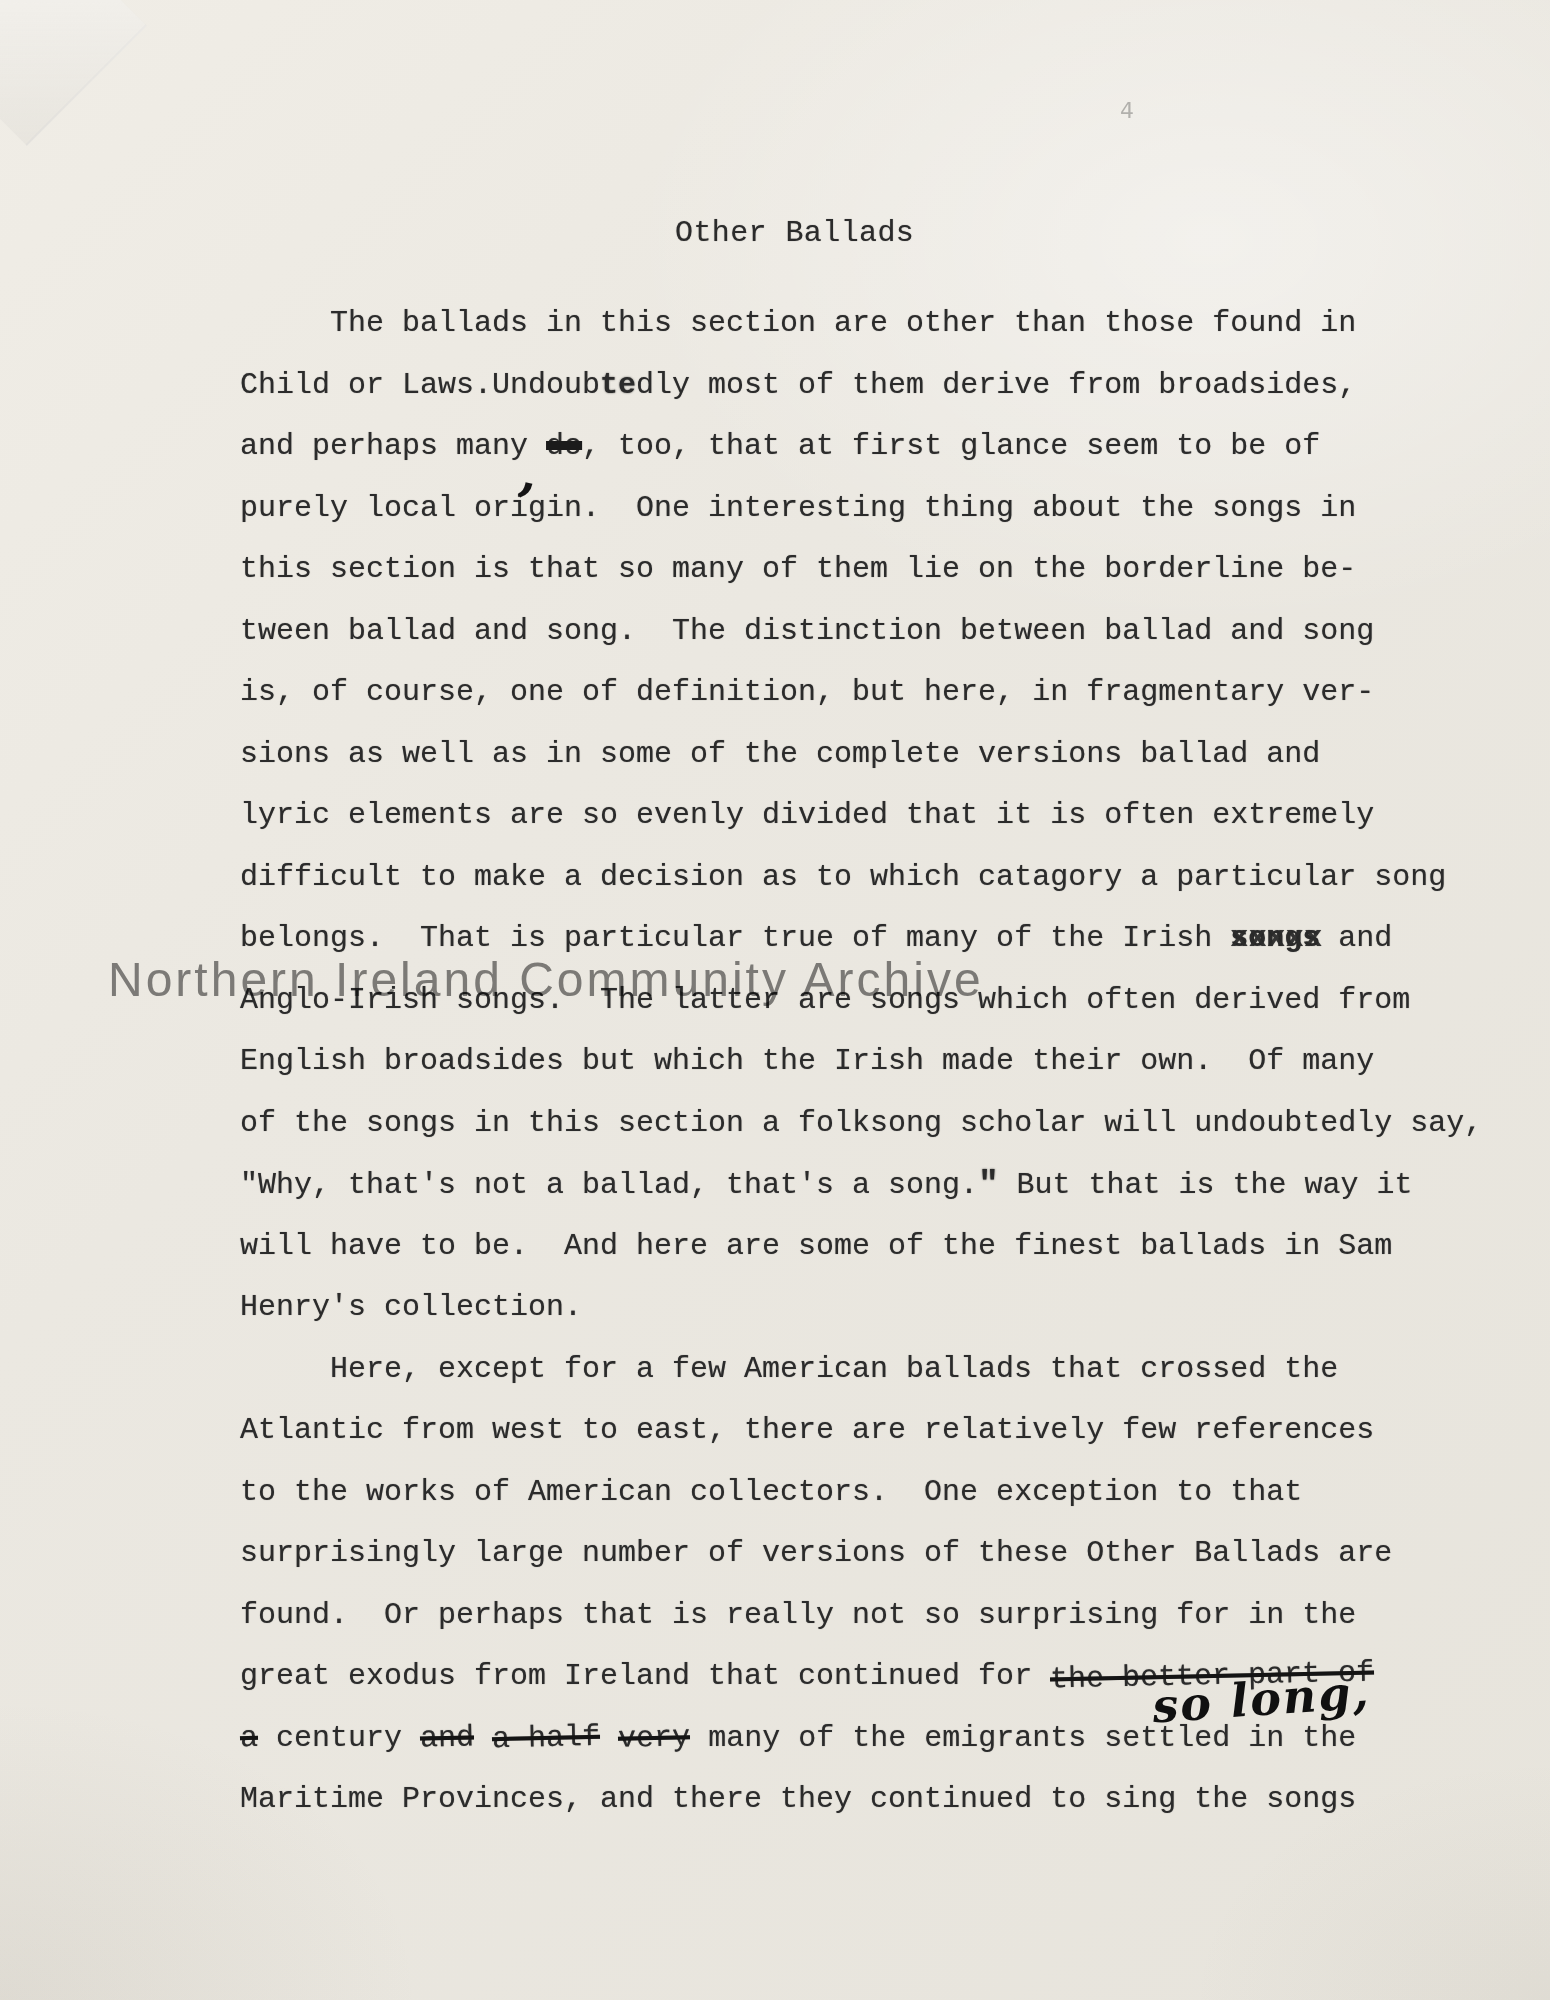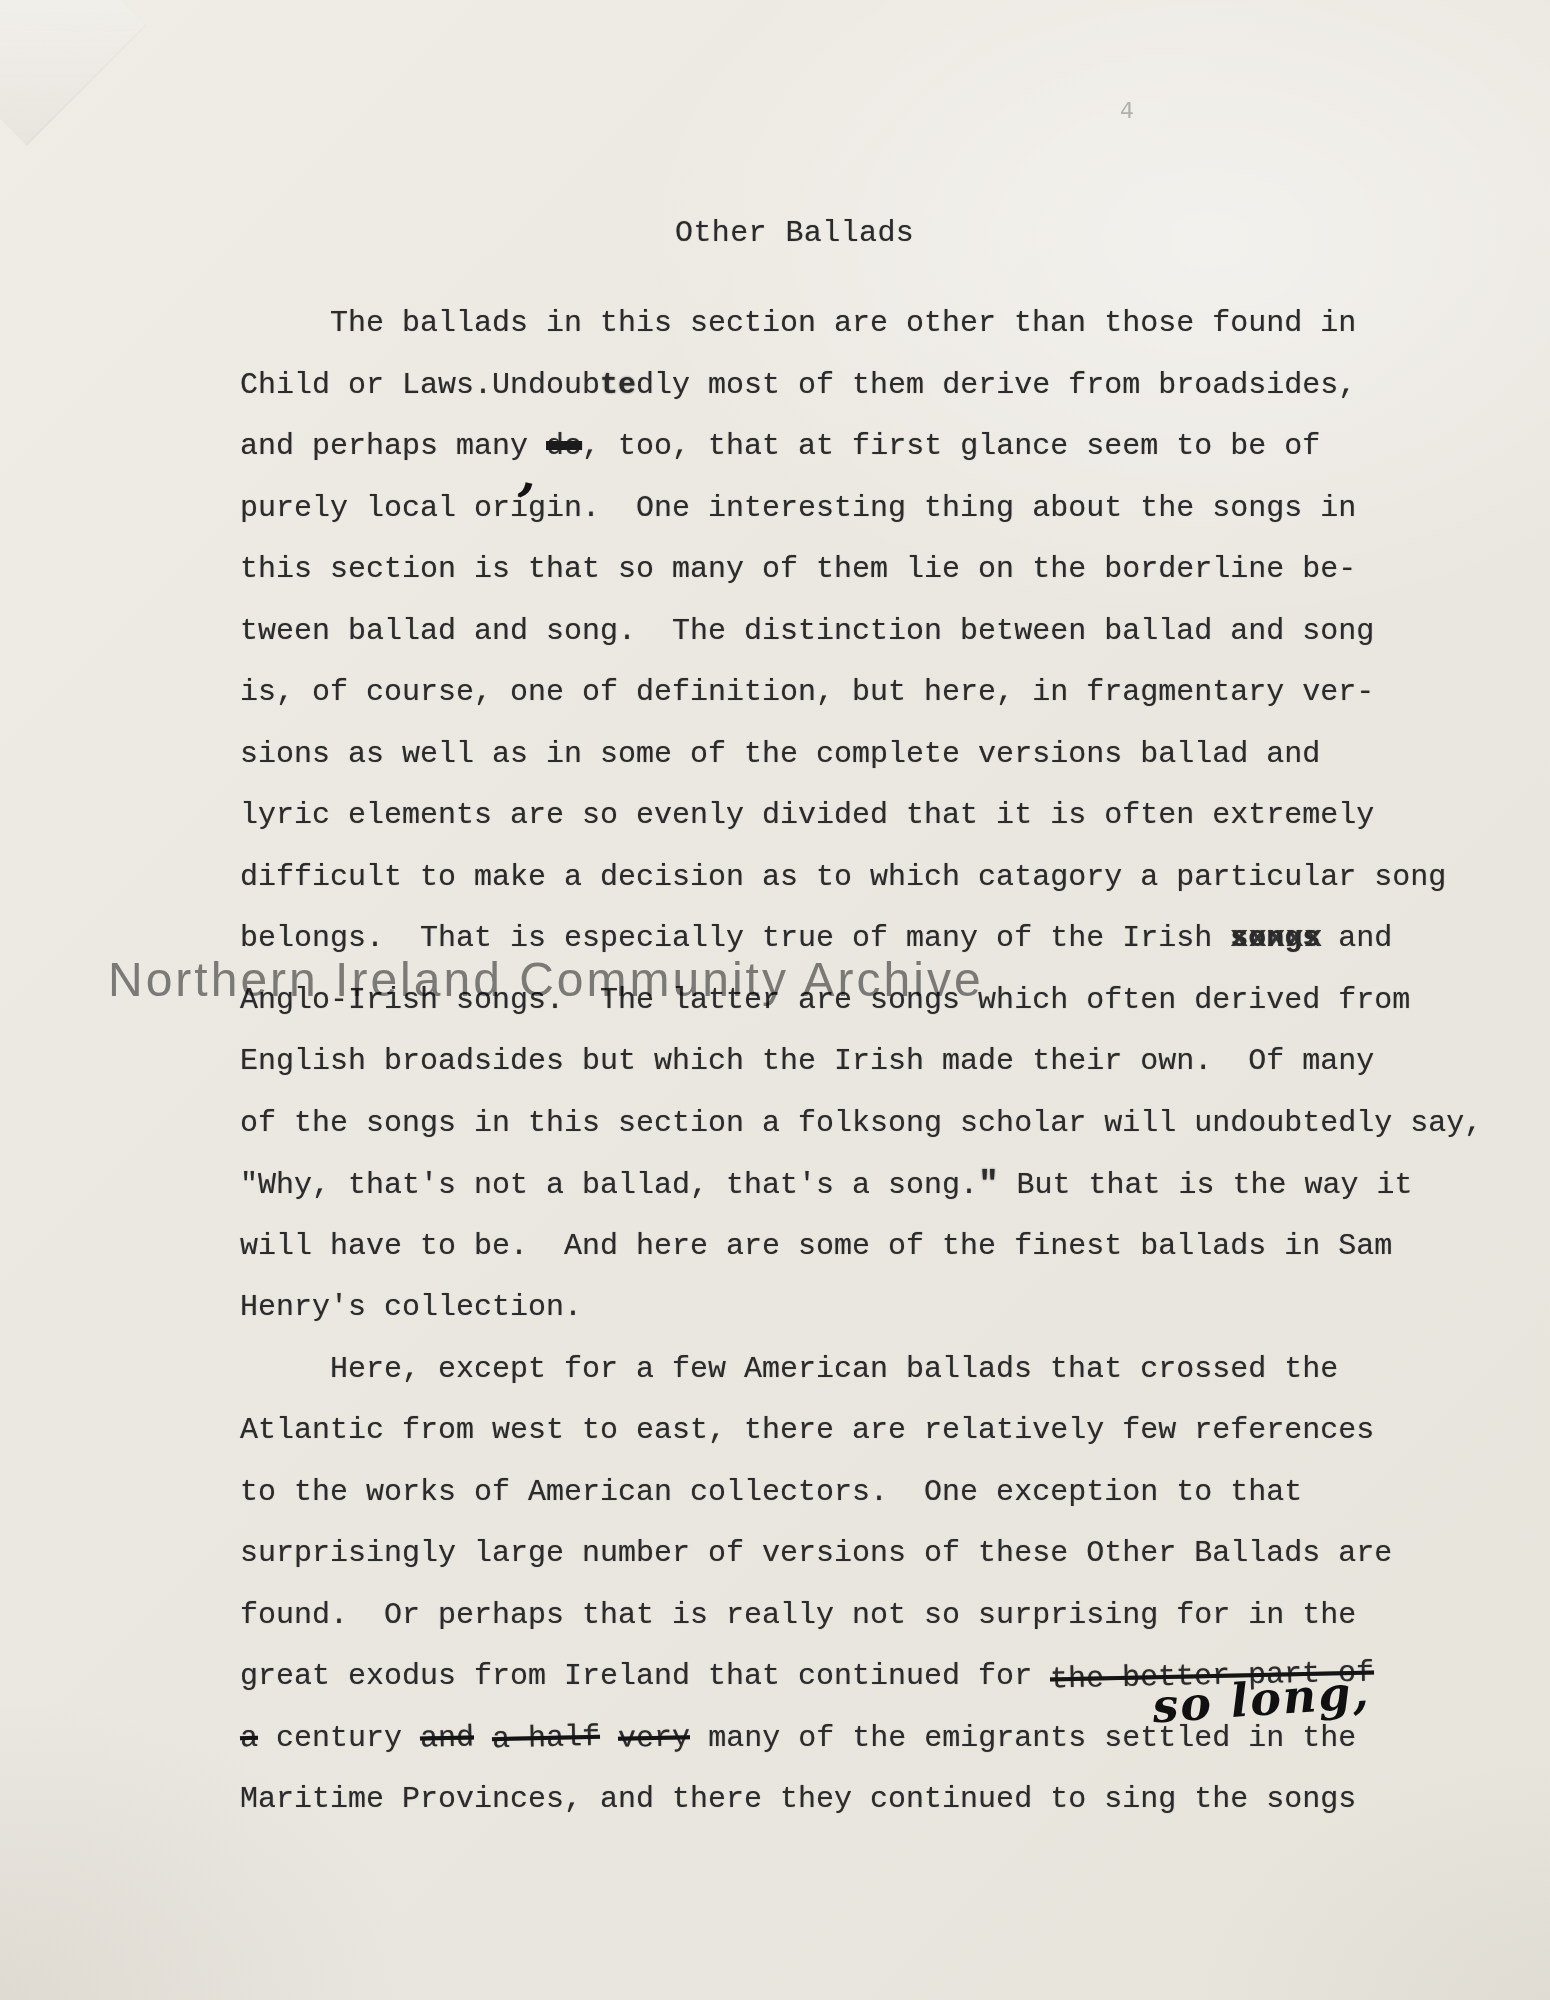--- a/index.html
+++ b/index.html
@@ -103,21 +103,21 @@
       <div class="line indent"><span class="s-plain">The ballads in this section are other than those found in</span></div>
       <div class="line"><span class="s-plain">Child or Laws.Undoub</span><span class="s-overtype">te</span><span class="s-plain">dly most of them derive from broadsides,</span></div>
       <div class="line"><span class="s-plain">and perhaps many </span><span class="s-blot">do</span><span class="s-plain">, too, that at first glance seem to be of</span></div>
       <div class="line"><span class="s-plain">purely local origin.  One interesting thing about the songs in</span></div>
       <div class="line"><span class="s-plain">this section is that so many of them lie on the borderline be-</span></div>
       <div class="line"><span class="s-plain">tween ballad and song.  The distinction between ballad and song</span></div>
       <div class="line"><span class="s-plain">is, of course, one of definition, but here, in fragmentary ver-</span></div>
       <div class="line"><span class="s-plain">sions as well as in some of the complete versions ballad and</span></div>
       <div class="line"><span class="s-plain">lyric elements are so evenly divided that it is often extremely</span></div>
       <div class="line"><span class="s-plain">difficult to make a decision as to which catagory a particular song</span></div>
-      <div class="line"><span class="s-plain">belongs.  That is especially true of many of the Irish </span><span class="s-xover"><span>songs</span><span class="over">xxxxx</span></span><span class="s-plain"> and</span></div>
+      <div class="line"><span class="s-plain">belongs.  That is particular true of many of the Irish </span><span class="s-xover"><span>songs</span><span class="over">xxxxx</span></span><span class="s-plain"> and</span></div>
       <div class="line"><span class="s-plain">Anglo-Irish songs.  The latter are songs which often derived from</span></div>
       <div class="line"><span class="s-plain">English broadsides but which the Irish made their own.  Of many</span></div>
       <div class="line"><span class="s-plain">of the songs in this section a folksong scholar will undoubtedly say,</span></div>
       <div class="line"><span class="s-plain">"Why, that's not a ballad, that's a song.</span><span class="s-handquote">"</span><span class="s-plain"> But that is the way it</span></div>
       <div class="line"><span class="s-plain">will have to be.  And here are some of the finest ballads in Sam</span></div>
       <div class="line"><span class="s-plain">Henry's collection.</span></div>
       <div class="line indent"><span class="s-plain">Here, except for a few American ballads that crossed the</span></div>
       <div class="line"><span class="s-plain">Atlantic from west to east, there are relatively few references</span></div>
       <div class="line"><span class="s-plain">to the works of American collectors.  One exception to that</span></div>
       <div class="line"><span class="s-plain">surprisingly large number of versions of these Other Ballads are</span></div>

